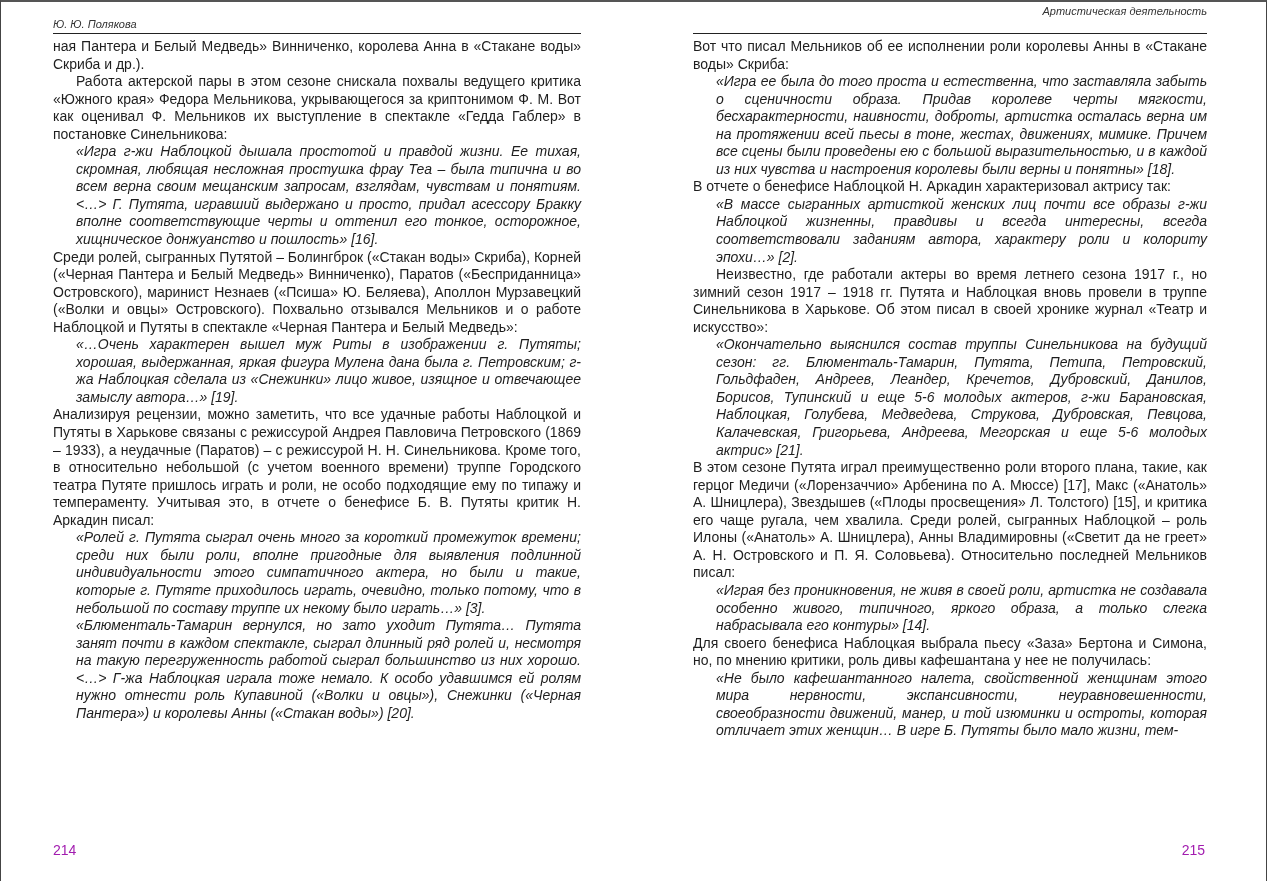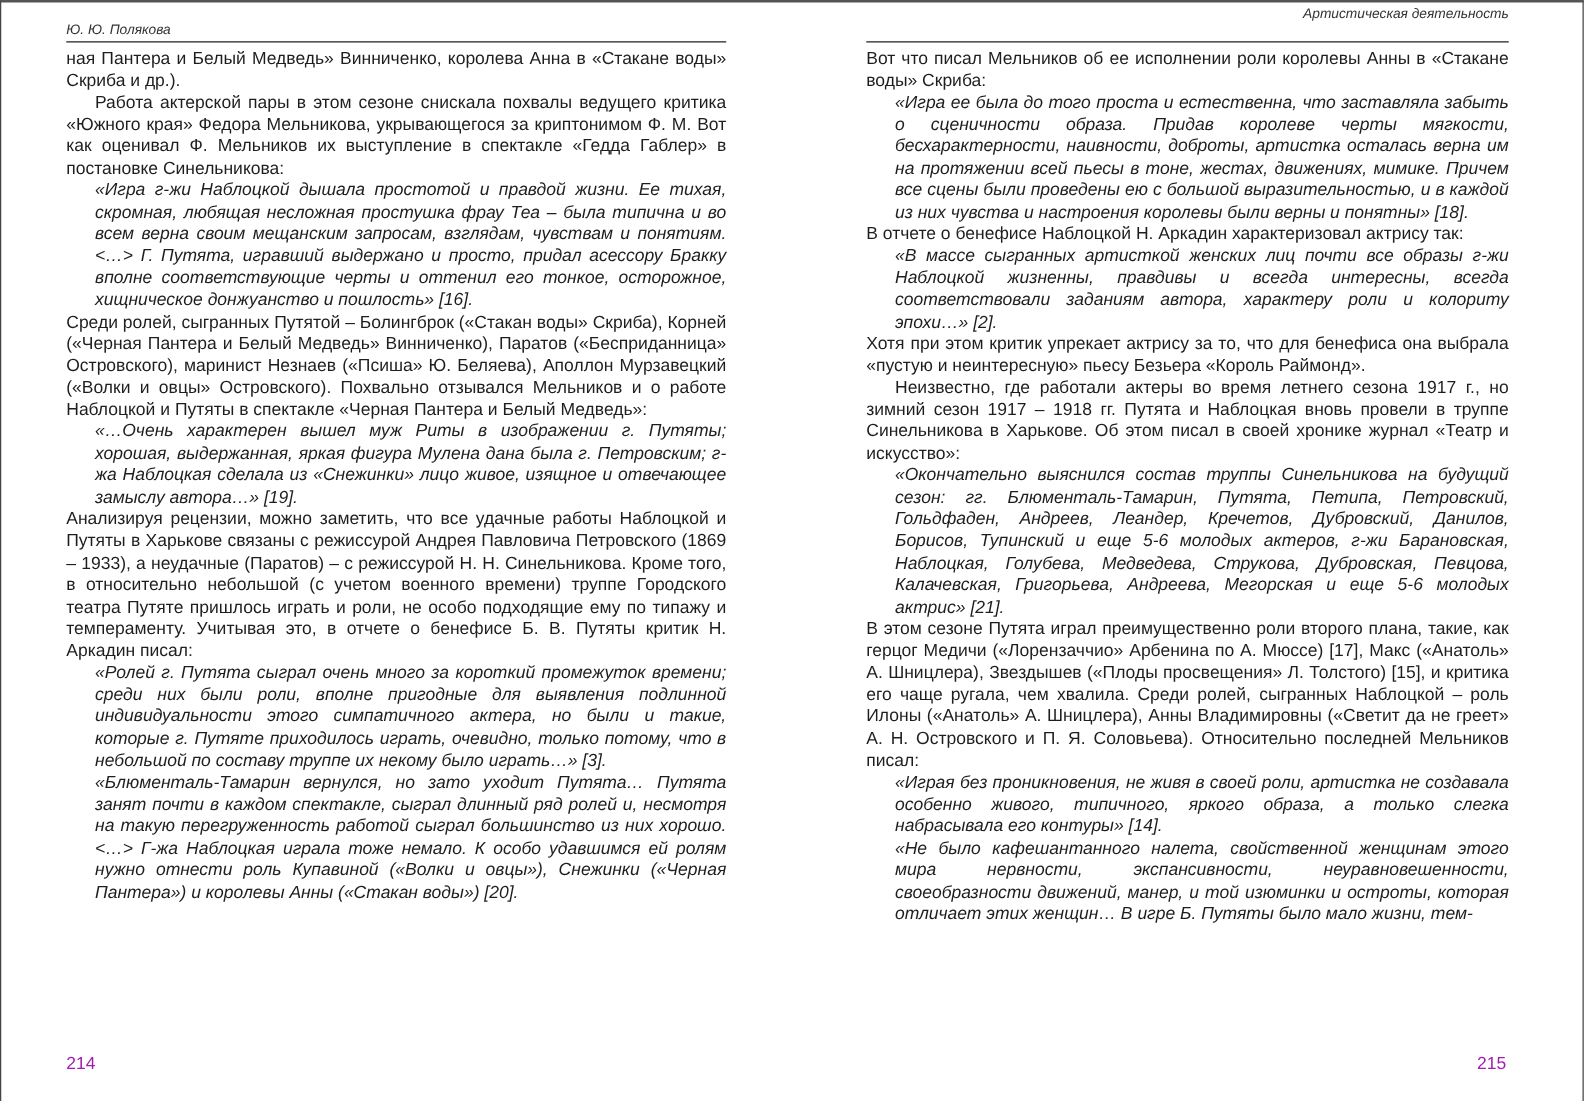--- a/index.html
+++ b/index.html
@@ -61,23 +61,23 @@
 
   <div class="page page-right">
     <div class="header">
       <div>Артистическая деятельность</div>
     </div>
     <div class="text">
       <p class="p">Вот что писал Мельников об ее исполнении роли королевы Анны в «Стакане воды» Скриба:</p>
       <p class="quote">«Игра ее была до того проста и естественна, что заставляла забыть о сценичности образа. Придав королеве черты мягкости, бесхарактерности, наивности, доброты, артистка осталась верна им на протяжении всей пьесы в тоне, жестах, движениях, мимике. Причем все сцены были проведены ею с большой выразительностью, и в каждой из них чувства и настроения королевы были верны и понятны» [18].</p>
       <p class="p">В отчете о бенефисе Наблоцкой Н. Аркадин характеризовал актрису так:</p>
       <p class="quote">«В массе сыгранных артисткой женских лиц почти все образы г-жи Наблоцкой жизненны, правдивы и всегда интересны, всегда соответствовали заданиям автора, характеру роли и колориту эпохи…» [2].</p>
-      <p class="p">Хотя при этом критик упрекает актрису за то, что для бенефиса она выбрала «пустую и неинтересную» пьесу Безьера «Король Раймонд».</p>
       <p class="p indent">Неизвестно, где работали актеры во время летнего сезона 1917 г., но зимний сезон 1917 – 1918 гг. Путята и Наблоцкая вновь провели в труппе Синельникова в Харькове. Об этом писал в своей хронике журнал «Театр и искусство»:</p>
       <p class="quote">«Окончательно выяснился состав труппы Синельникова на будущий сезон: гг. Блюменталь-Тамарин, Путята, Петипа, Петровский, Гольдфаден, Андреев, Леандер, Кречетов, Дубровский, Данилов, Борисов, Тупинский и еще 5-6 молодых актеров, г-жи Барановская, Наблоцкая, Голубева, Медведева, Струкова, Дубровская, Певцова, Калачевская, Григорьева, Андреева, Мегорская и еще 5-6 молодых актрис» [21].</p>
       <p class="p">В этом сезоне Путята играл преимущественно роли второго плана, такие, как герцог Медичи («Лорензаччио» Арбенина по А. Мюссе) [17], Макс («Анатоль» А. Шницлера), Звездышев («Плоды просвещения» Л. Толстого) [15], и критика его чаще ругала, чем хвалила. Среди ролей, сыгранных Наблоцкой – роль Илоны («Анатоль» А. Шницлера), Анны Владимировны («Светит да не греет» А. Н. Островского и П. Я. Соловьева). Относительно последней Мельников писал:</p>
       <p class="quote">«Играя без проникновения, не живя в своей роли, артистка не создавала особенно живого, типичного, яркого образа, а только слегка набрасывала его контуры» [14].</p>
+      <p class="p">Для своего бенефиса Наблоцкая выбрала пьесу «Заза» Бертона и Симона, но, по мнению критики, роль дивы кафешантана у нее не получилась:</p>
       <p class="quote">«Не было кафешантанного налета, свойственной женщинам этого мира нервности, экспансивности, неуравновешенности, своеобразности движений, манер, и той изюминки и остроты, которая отличает этих женщин… В игре Б. Путяты было мало жизни, тем-</p>
     </div>
     <div class="pagenum">215</div>
   </div>
 
 </div>
 
 </body></html>

